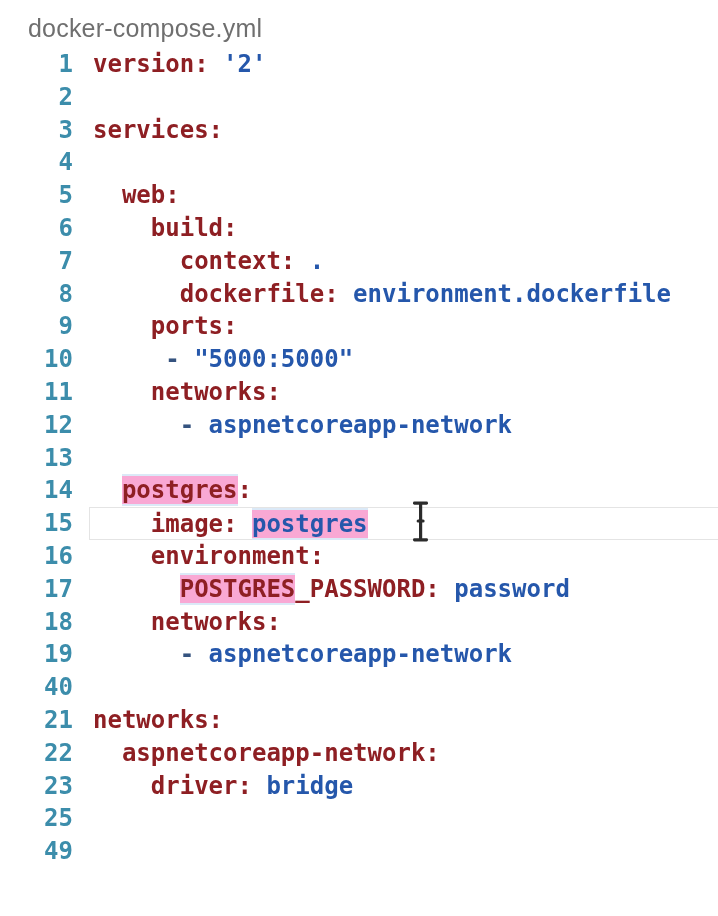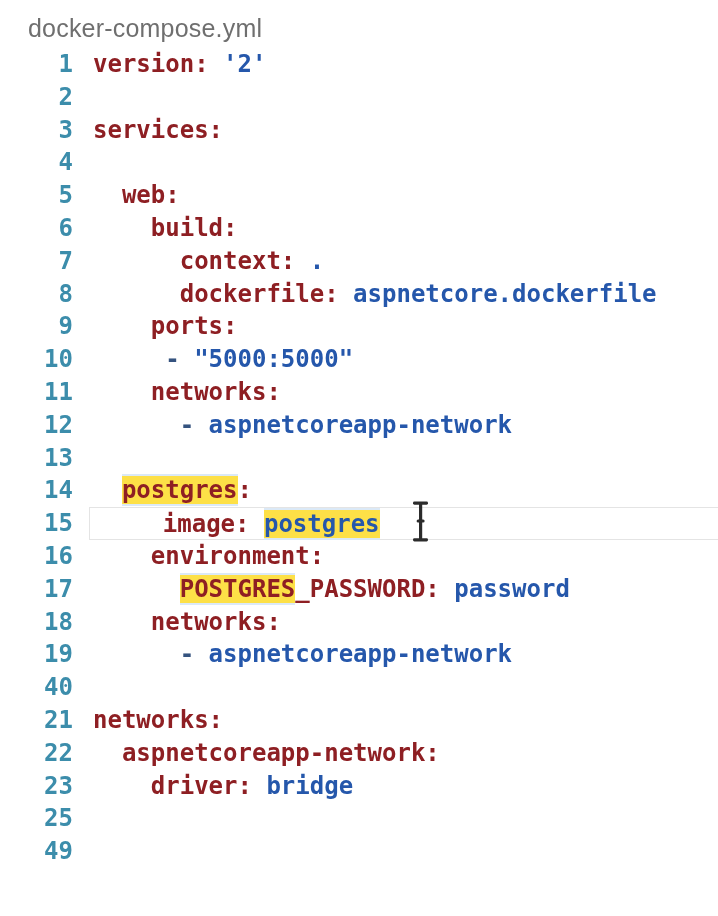--- a/index.html
+++ b/index.html
@@ -17,46 +17,46 @@
     font-size:24px;line-height:32.8px;font-weight:bold;
   }
   .line{display:flex;height:32.8px;white-space:pre;}
   .ln{
     flex:none;width:73px;text-align:right;
     color:#3c8dab;user-select:none;
   }
   .lc{flex:1 1 auto;margin-left:20px;min-width:0;}
   
   .line.current .lc{
-    margin-left:16px;padding-left:15px;
+    margin-left:16px;padding-left:3px;
     border:1px solid #e4e4e4;border-right:none;
     box-sizing:border-box;
   }
   .tok-key{color:#8e1f23;}
   .tok-value{color:#2557ab;}
   .tok-punct{color:#35537f;}
   .tok-plain{color:#333333;}
-  .hl{background:#fde047;box-shadow:0 -2px 0 #dbe9f7, 0 2px 0 #dbe9f7;}
+  .hl{background:#f9a8d4;box-shadow:0 -2px 0 #dbe9f7, 0 2px 0 #dbe9f7;}
   .ibeam{position:absolute;left:412px;top:501px;}
 </style>
 </head>
 <body>
 
 <div class="file-title">docker-compose.yml</div>
 
 <div class="code-area">
   <div>
       <div class="line"><span class="ln">1</span><span class="lc"><span class="tok-key">version:</span><span class="tok-plain"> </span><span class="tok-value">'2'</span></span></div>
       <div class="line"><span class="ln">2</span><span class="lc"></span></div>
       <div class="line"><span class="ln">3</span><span class="lc"><span class="tok-key">services:</span></span></div>
       <div class="line"><span class="ln">4</span><span class="lc"></span></div>
       <div class="line"><span class="ln">5</span><span class="lc"><span class="tok-plain">  </span><span class="tok-key">web:</span></span></div>
       <div class="line"><span class="ln">6</span><span class="lc"><span class="tok-plain">    </span><span class="tok-key">build:</span></span></div>
       <div class="line"><span class="ln">7</span><span class="lc"><span class="tok-plain">      </span><span class="tok-key">context:</span><span class="tok-plain"> </span><span class="tok-value">.</span></span></div>
-      <div class="line"><span class="ln">8</span><span class="lc"><span class="tok-plain">      </span><span class="tok-key">dockerfile:</span><span class="tok-plain"> </span><span class="tok-value">aspnetcore.dockerfile</span></span></div>
+      <div class="line"><span class="ln">8</span><span class="lc"><span class="tok-plain">      </span><span class="tok-key">dockerfile:</span><span class="tok-plain"> </span><span class="tok-value">environment.dockerfile</span></span></div>
       <div class="line"><span class="ln">9</span><span class="lc"><span class="tok-plain">    </span><span class="tok-key">ports:</span></span></div>
       <div class="line"><span class="ln">10</span><span class="lc"><span class="tok-plain">     </span><span class="tok-punct">-</span><span class="tok-plain"> </span><span class="tok-value">"5000:5000"</span></span></div>
       <div class="line"><span class="ln">11</span><span class="lc"><span class="tok-plain">    </span><span class="tok-key">networks:</span></span></div>
       <div class="line"><span class="ln">12</span><span class="lc"><span class="tok-plain">      </span><span class="tok-punct">-</span><span class="tok-plain"> </span><span class="tok-value">aspnetcoreapp-network</span></span></div>
       <div class="line"><span class="ln">13</span><span class="lc"></span></div>
       <div class="line"><span class="ln">14</span><span class="lc"><span class="tok-plain">  </span><span class="tok-key hl">postgres</span><span class="tok-key">:</span></span></div>
       <div class="line current"><span class="ln">15</span><span class="lc"><span class="tok-plain">    </span><span class="tok-key">image:</span><span class="tok-plain"> </span><span class="tok-value hl">postgres</span></span></div>
       <div class="line"><span class="ln">16</span><span class="lc"><span class="tok-plain">    </span><span class="tok-key">environment:</span></span></div>
       <div class="line"><span class="ln">17</span><span class="lc"><span class="tok-plain">      </span><span class="tok-key hl">POSTGRES</span><span class="tok-key">_PASSWORD:</span><span class="tok-plain"> </span><span class="tok-value">password</span></span></div>
       <div class="line"><span class="ln">18</span><span class="lc"><span class="tok-plain">    </span><span class="tok-key">networks:</span></span></div>

